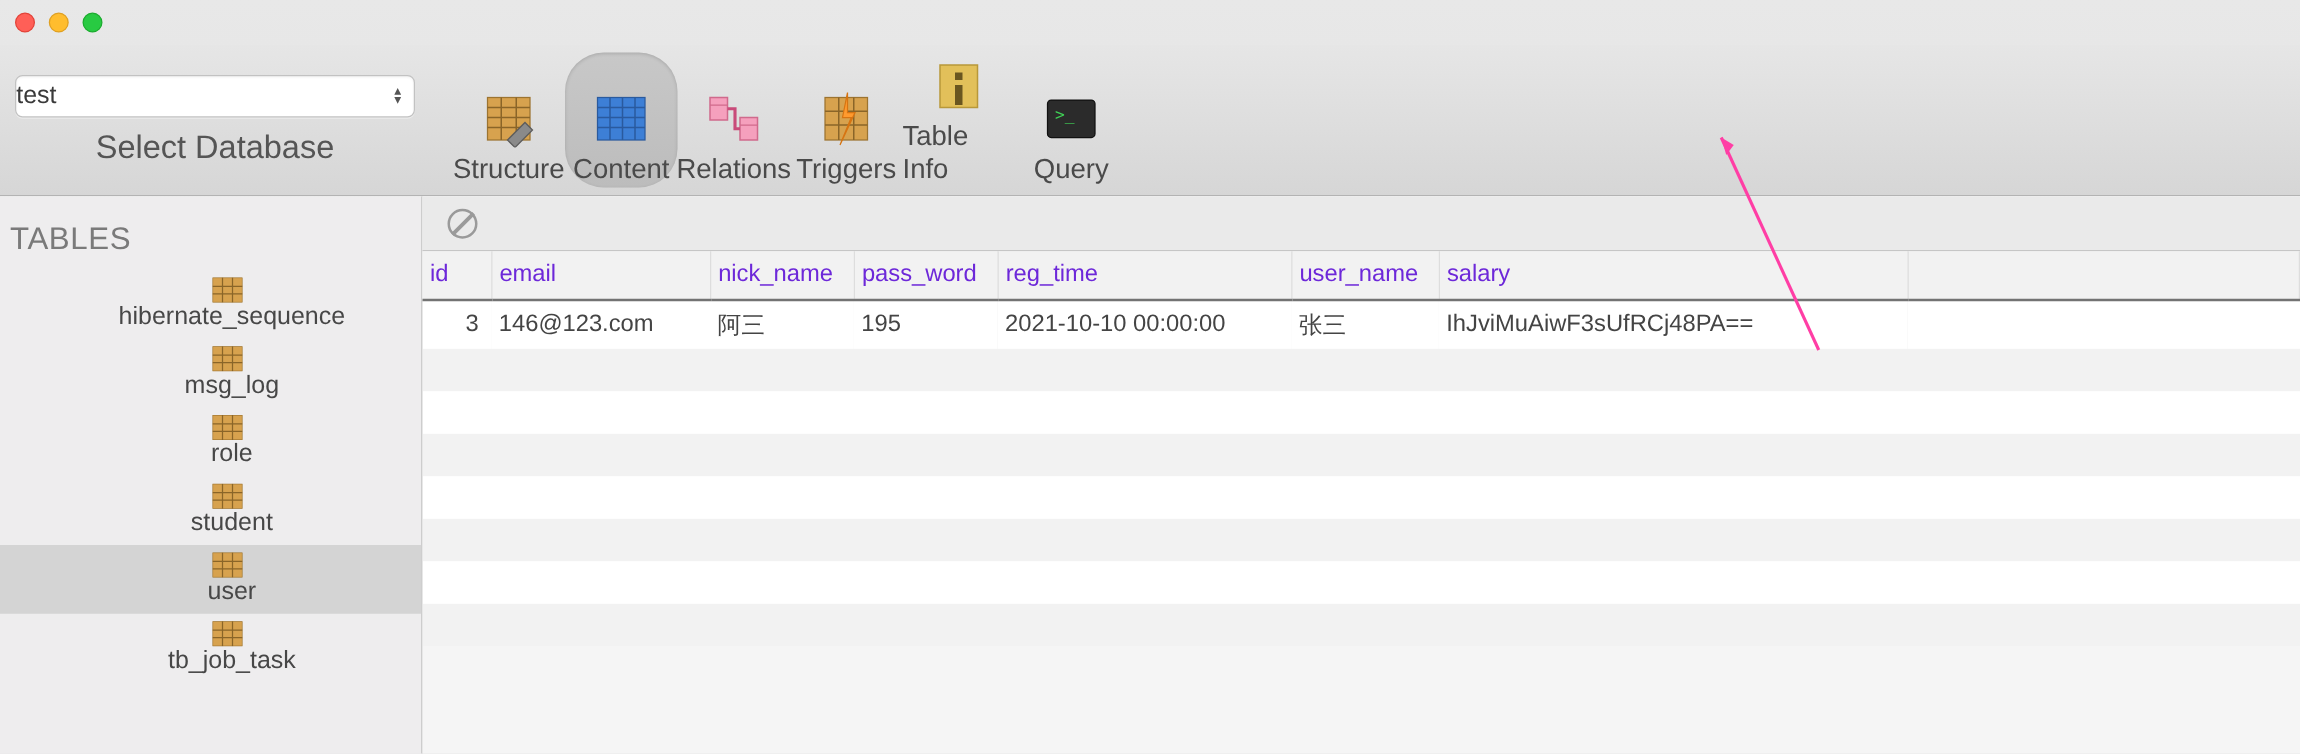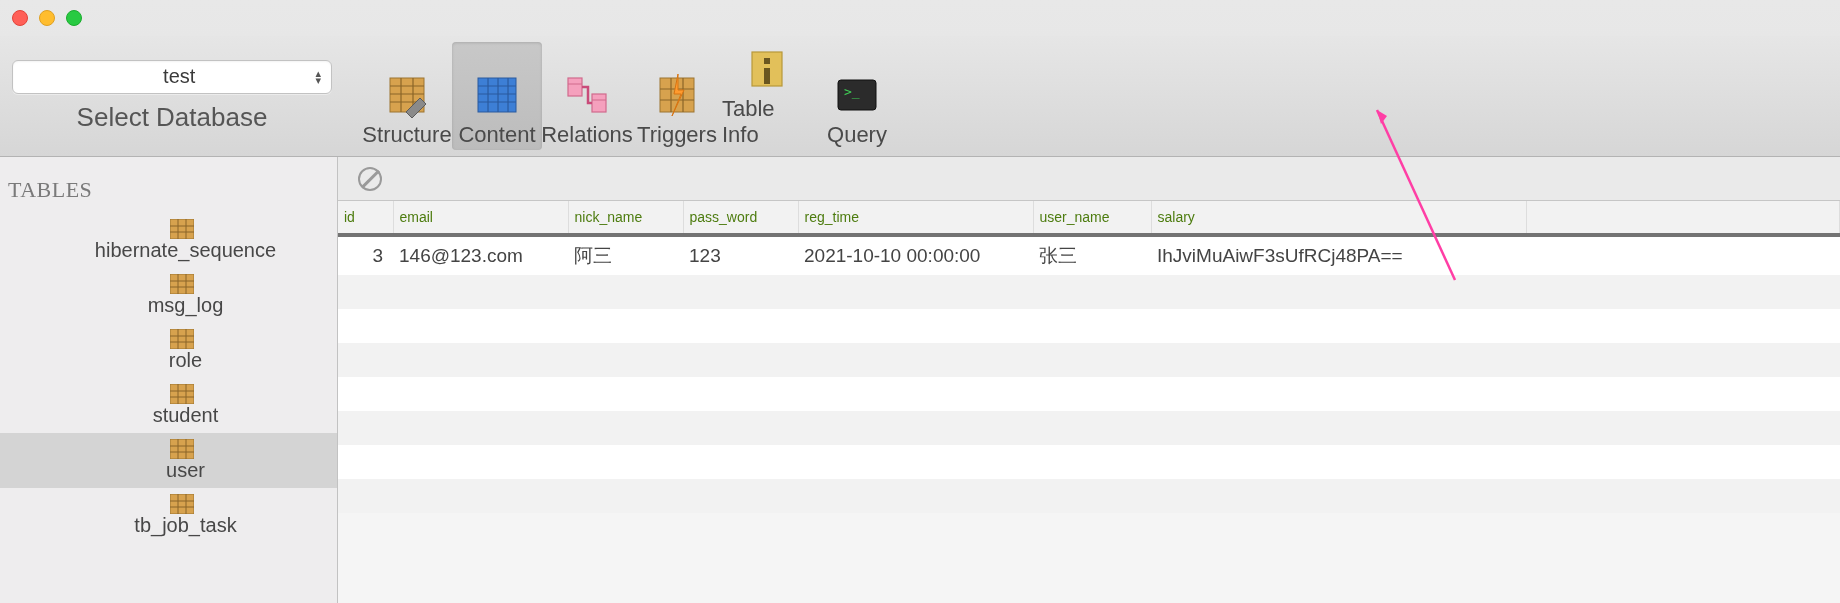--- a/index.html
+++ b/index.html
@@ -72,23 +72,21 @@
       border-radius: 6px;
       display: flex;
       align-items: center;
       justify-content: space-between;
       padding: 0 10px 0 0;
       font-size: 20px;
       box-shadow: 0 1px 0 rgba(255,255,255,0.4), inset 0 1px 2px rgba(0,0,0,0.05);
     }
     .db-selector-label {
       flex: 1;
-      text-align: center;
       color: #3a3a3a;
-      margin-left: 30px;
     }
     .db-selector-arrows {
       display: flex;
       flex-direction: column;
       line-height: 7px;
       font-size: 11px;
       color: #555;
     }
     .db-selector-caption {
       margin-top: 8px;
@@ -105,20 +103,21 @@
       align-items: center;
       justify-content: flex-end;
       width: 90px;
       padding: 4px 0 2px 0;
       cursor: pointer;
       border-radius: 4px;
     }
     .tool-btn.active {
       background: linear-gradient(to bottom, #c8c8c8, #bcbcbc);
       box-shadow: inset 0 1px 3px rgba(0,0,0,0.15);
+      border-radius: 31px;
     }
     .tool-icon {
       width: 46px;
       height: 46px;
       margin-bottom: 4px;
       display: flex;
       align-items: center;
       justify-content: center;
     }
     .tool-label {
@@ -133,25 +132,24 @@
     }
     .sidebar {
       width: 338px;
       background: #eeedee;
       border-right: 1px solid #c2c2c2;
       display: flex;
       flex-direction: column;
       padding-top: 6px;
     }
     .sidebar-header {
-      font-size: 22px;
+      font-size: 25px;
       color: #7a7a7a;
       letter-spacing: 0.5px;
       padding: 14px 8px 10px 8px;
-      font-family: Liberation Serif, serif;
     }
     .table-item {
       display: flex;
       align-items: center;
       padding: 6px 0 6px 34px;
       font-size: 20px;
       color: #474747;
       cursor: pointer;
       flex-direction: column;
     }
@@ -196,26 +194,26 @@
       transform: rotate(45deg);
     }
     .data-table {
       border-collapse: collapse;
       width: 100%;
       table-layout: fixed;
     }
     .data-table thead th {
       text-align: left;
       font-weight: 400;
-      font-size: 14px;
-      color: #4d7c0f;
+      font-size: 19px;
+      color: #6d28d9;
       padding: 8px 6px;
       background: #f2f2f2;
       border-right: 1px solid #ddd;
-      border-bottom: 4px solid #737373;
+      border-bottom: 2px solid #737373;
     }
     .data-table tbody tr {
       height: 34px;
     }
     .data-table tbody tr:nth-child(odd) { background: #ffffff; }
     .data-table tbody tr:nth-child(even) { background: #f2f2f2; }
     .data-table tbody td {
       font-size: 19px;
       color: #444;
       padding: 6px 6px;
@@ -433,21 +431,21 @@
             <th>user_name</th>
             <th>salary</th>
             <th></th>
           </tr>
         </thead>
         <tbody>
           <tr>
             <td class="num">3</td>
             <td>146@123.com</td>
             <td>阿三</td>
-            <td>123</td>
+            <td>195</td>
             <td>2021-10-10 00:00:00</td>
             <td>张三</td>
             <td>IhJviMuAiwF3sUfRCj48PA==</td>
             <td></td>
           </tr>
           <tr>
               <td colspan="8"></td>
             </tr>
           <tr>
               <td colspan="8"></td>

